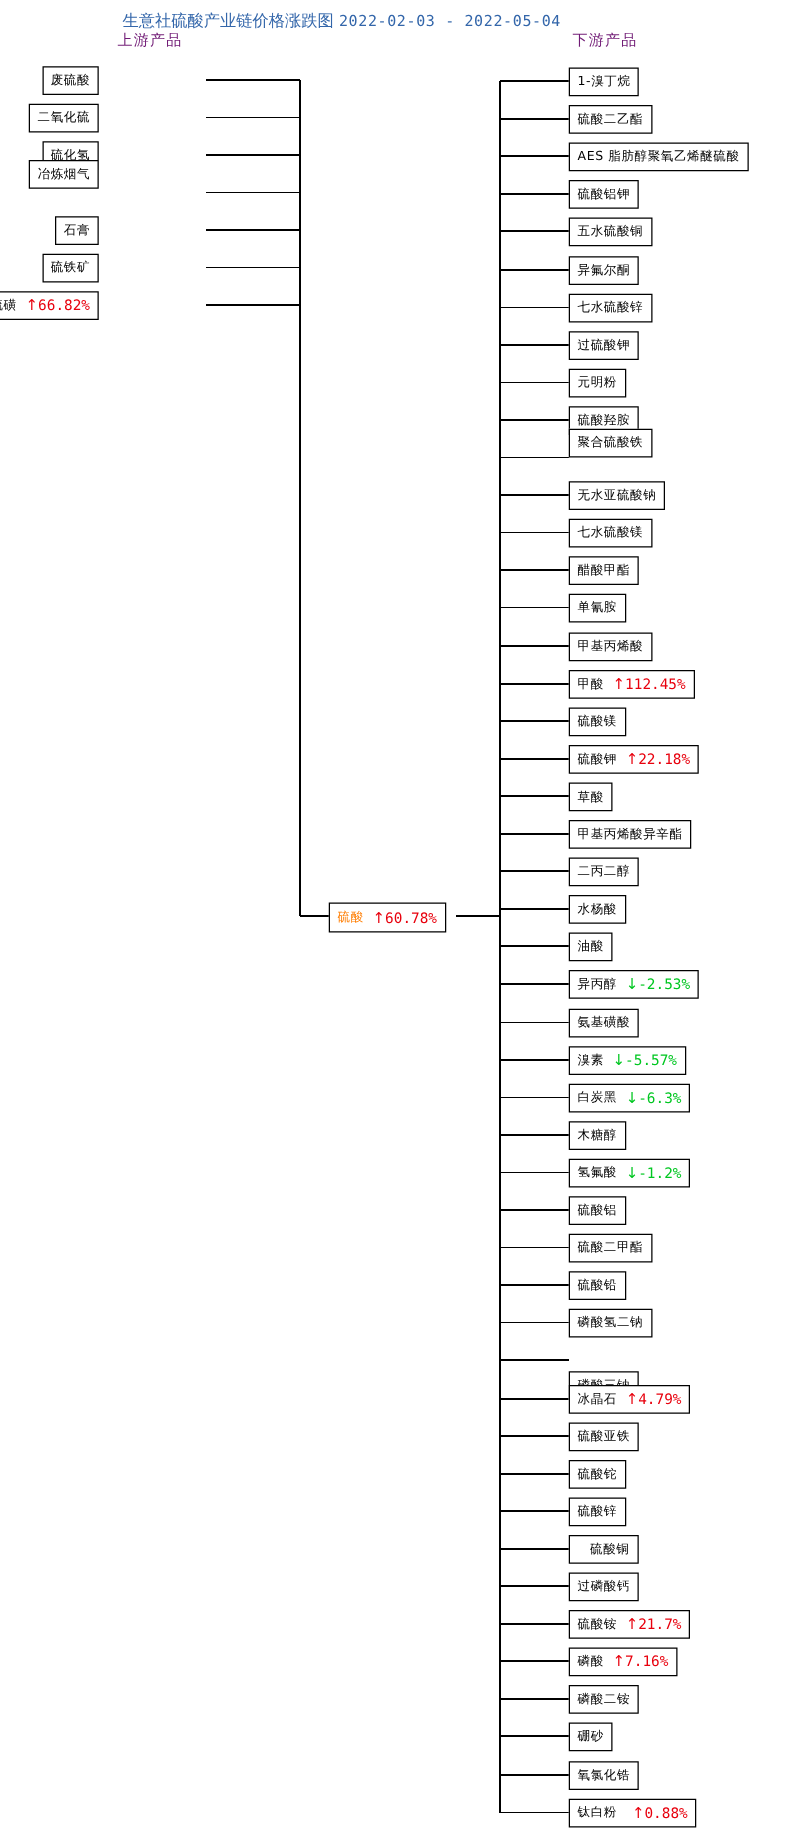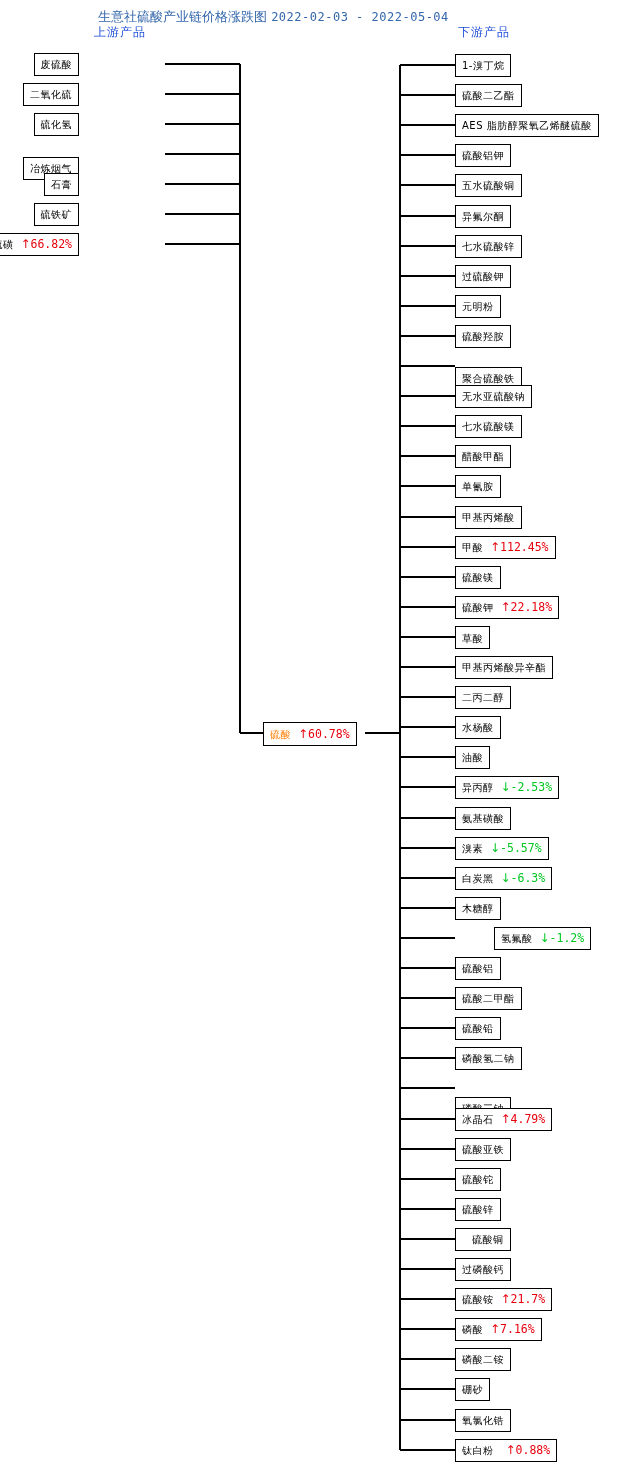--- a/index.html
+++ b/index.html
@@ -35,21 +35,21 @@
   .title .daterange {
     font-family: "DejaVu Sans Mono", monospace;
     font-size: 12px;
     letter-spacing: 0.5px;
   }
 
   
   .col-header {
     position: absolute;
     font-size: 12px;
-    color: #1d4ed8;
+    color: #701a75;
     white-space: nowrap;
     letter-spacing: 1px;
   }
   .col-header.up   { left: 94px;  top: 24px; }
   .col-header.down { left: 458px; top: 24px; }
 
   
   #lines {
     position: absolute;
     left: 0; top: 0;
@@ -181,21 +181,21 @@
   <div id="upstream-nodes">
       <div class="node up" style="top: 52.5px;">
         <span class="nm">废硫酸</span>
       </div>
       <div class="node up" style="top: 82.5px;">
         <span class="nm">二氧化硫</span>
       </div>
       <div class="node up" style="top: 112.5px;">
         <span class="nm">硫化氢</span>
       </div>
-      <div class="node up" style="top: 157px;">
+      <div class="node up" style="top: 128px;">
         <span class="nm">冶炼烟气</span>
       </div>
       <div class="node up" style="top: 172.5px;">
         <span class="nm">石膏</span>
       </div>
       <div class="node up" style="top: 202.5px;">
         <span class="nm">硫铁矿</span>
       </div>
       <div class="node up" style="top: 232.5px;">
         <span class="nm">硫磺</span>
@@ -234,21 +234,21 @@
       </div>
       <div class="node down" style="top: 264.5px;">
         <span class="nm">过硫酸钾</span>
       </div>
       <div class="node down" style="top: 294.5px;">
         <span class="nm">元明粉</span>
       </div>
       <div class="node down" style="top: 324.5px;">
         <span class="nm">硫酸羟胺</span>
       </div>
-      <div class="node down" style="top: 367px;">
+      <div class="node down" style="top: 343px;">
         <span class="nm">聚合硫酸铁</span>
       </div>
       <div class="node down" style="top: 384.5px;">
         <span class="nm">无水亚硫酸钠</span>
       </div>
       <div class="node down" style="top: 414.5px;">
         <span class="nm">七水硫酸镁</span>
       </div>
       <div class="node down" style="top: 444.5px;">
         <span class="nm">醋酸甲酯</span>
@@ -296,21 +296,21 @@
         <span class="nm">溴素</span>
         <span class="pct down"><span class="arrow">↓</span><span>-5.57%</span></span>
       </div>
       <div class="node down" style="top: 866.5px;">
         <span class="nm">白炭黑</span>
         <span class="pct down"><span class="arrow">↓</span><span>-6.3%</span></span>
       </div>
       <div class="node down" style="top: 896.5px;">
         <span class="nm">木糖醇</span>
       </div>
-      <div class="node down" style="top: 926.5px; margin-left: 39px;">
+      <div class="node down" style="top: 926.5px;">
         <span class="nm">氢氟酸</span>
         <span class="pct down"><span class="arrow">↓</span><span>-1.2%</span></span>
       </div>
       <div class="node down" style="top: 956.5px;">
         <span class="nm">硫酸铝</span>
       </div>
       <div class="node down" style="top: 986.5px;">
         <span class="nm">硫酸二甲酯</span>
       </div>
       <div class="node down" style="top: 1016.5px;">

